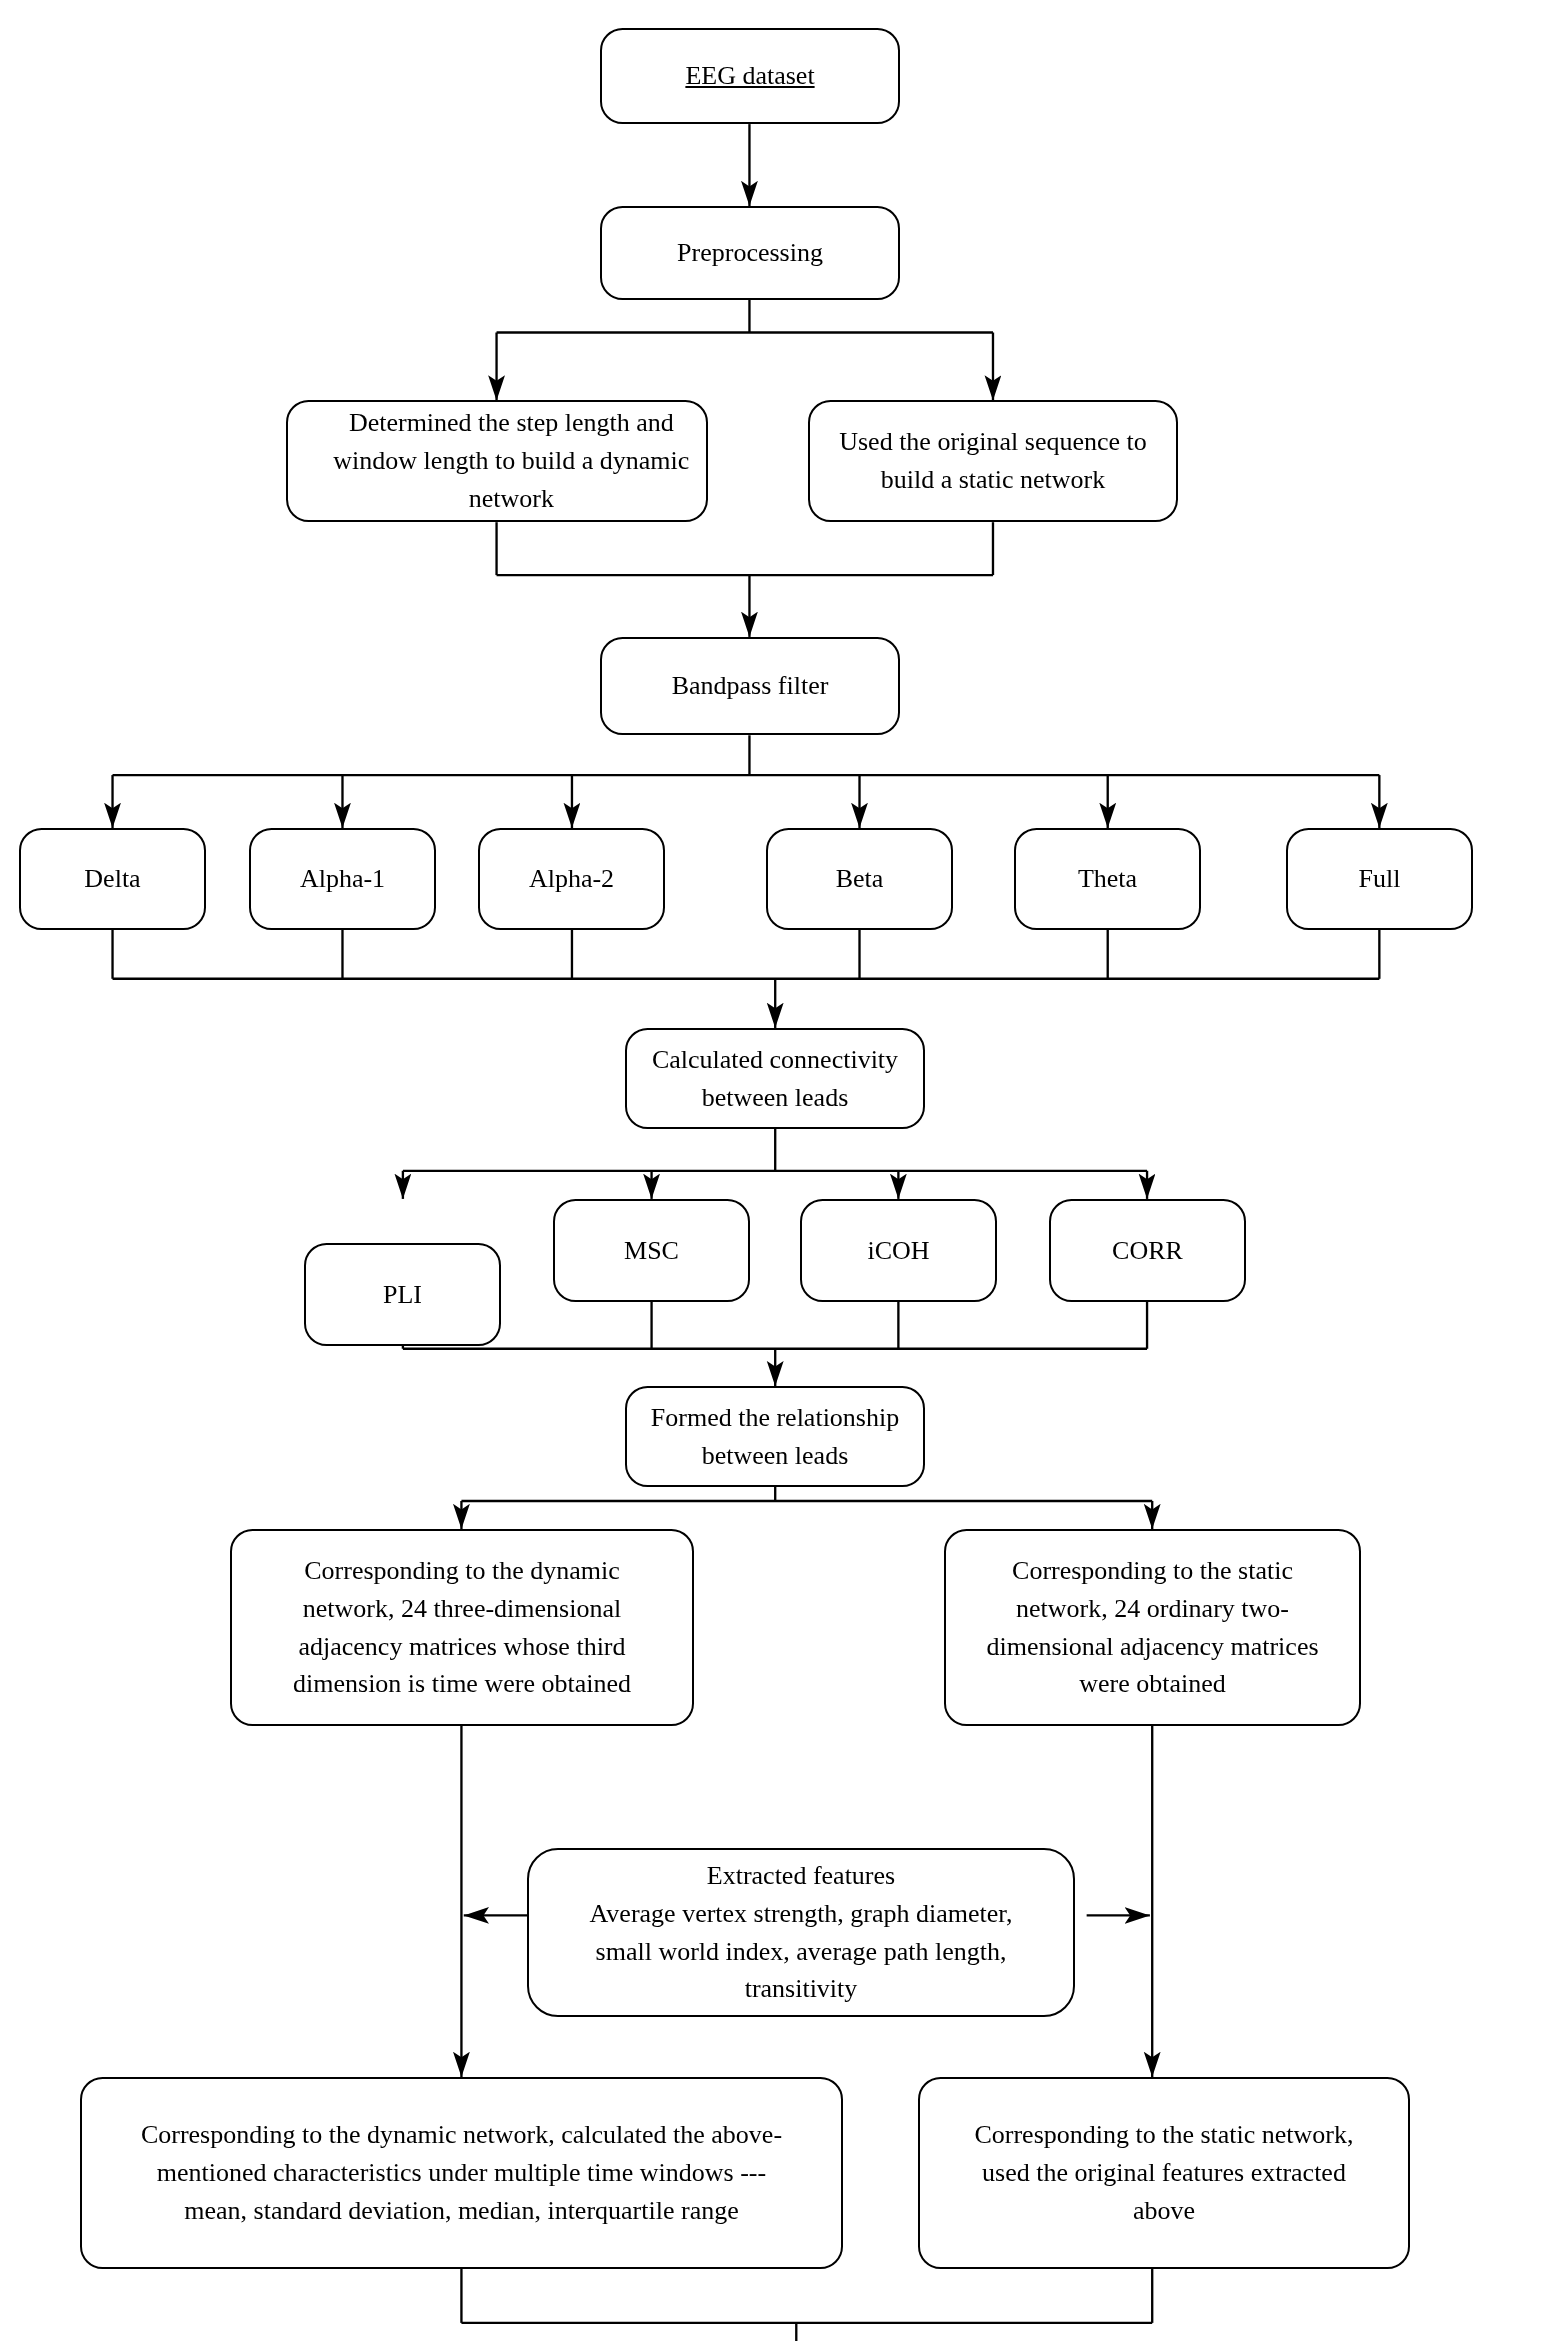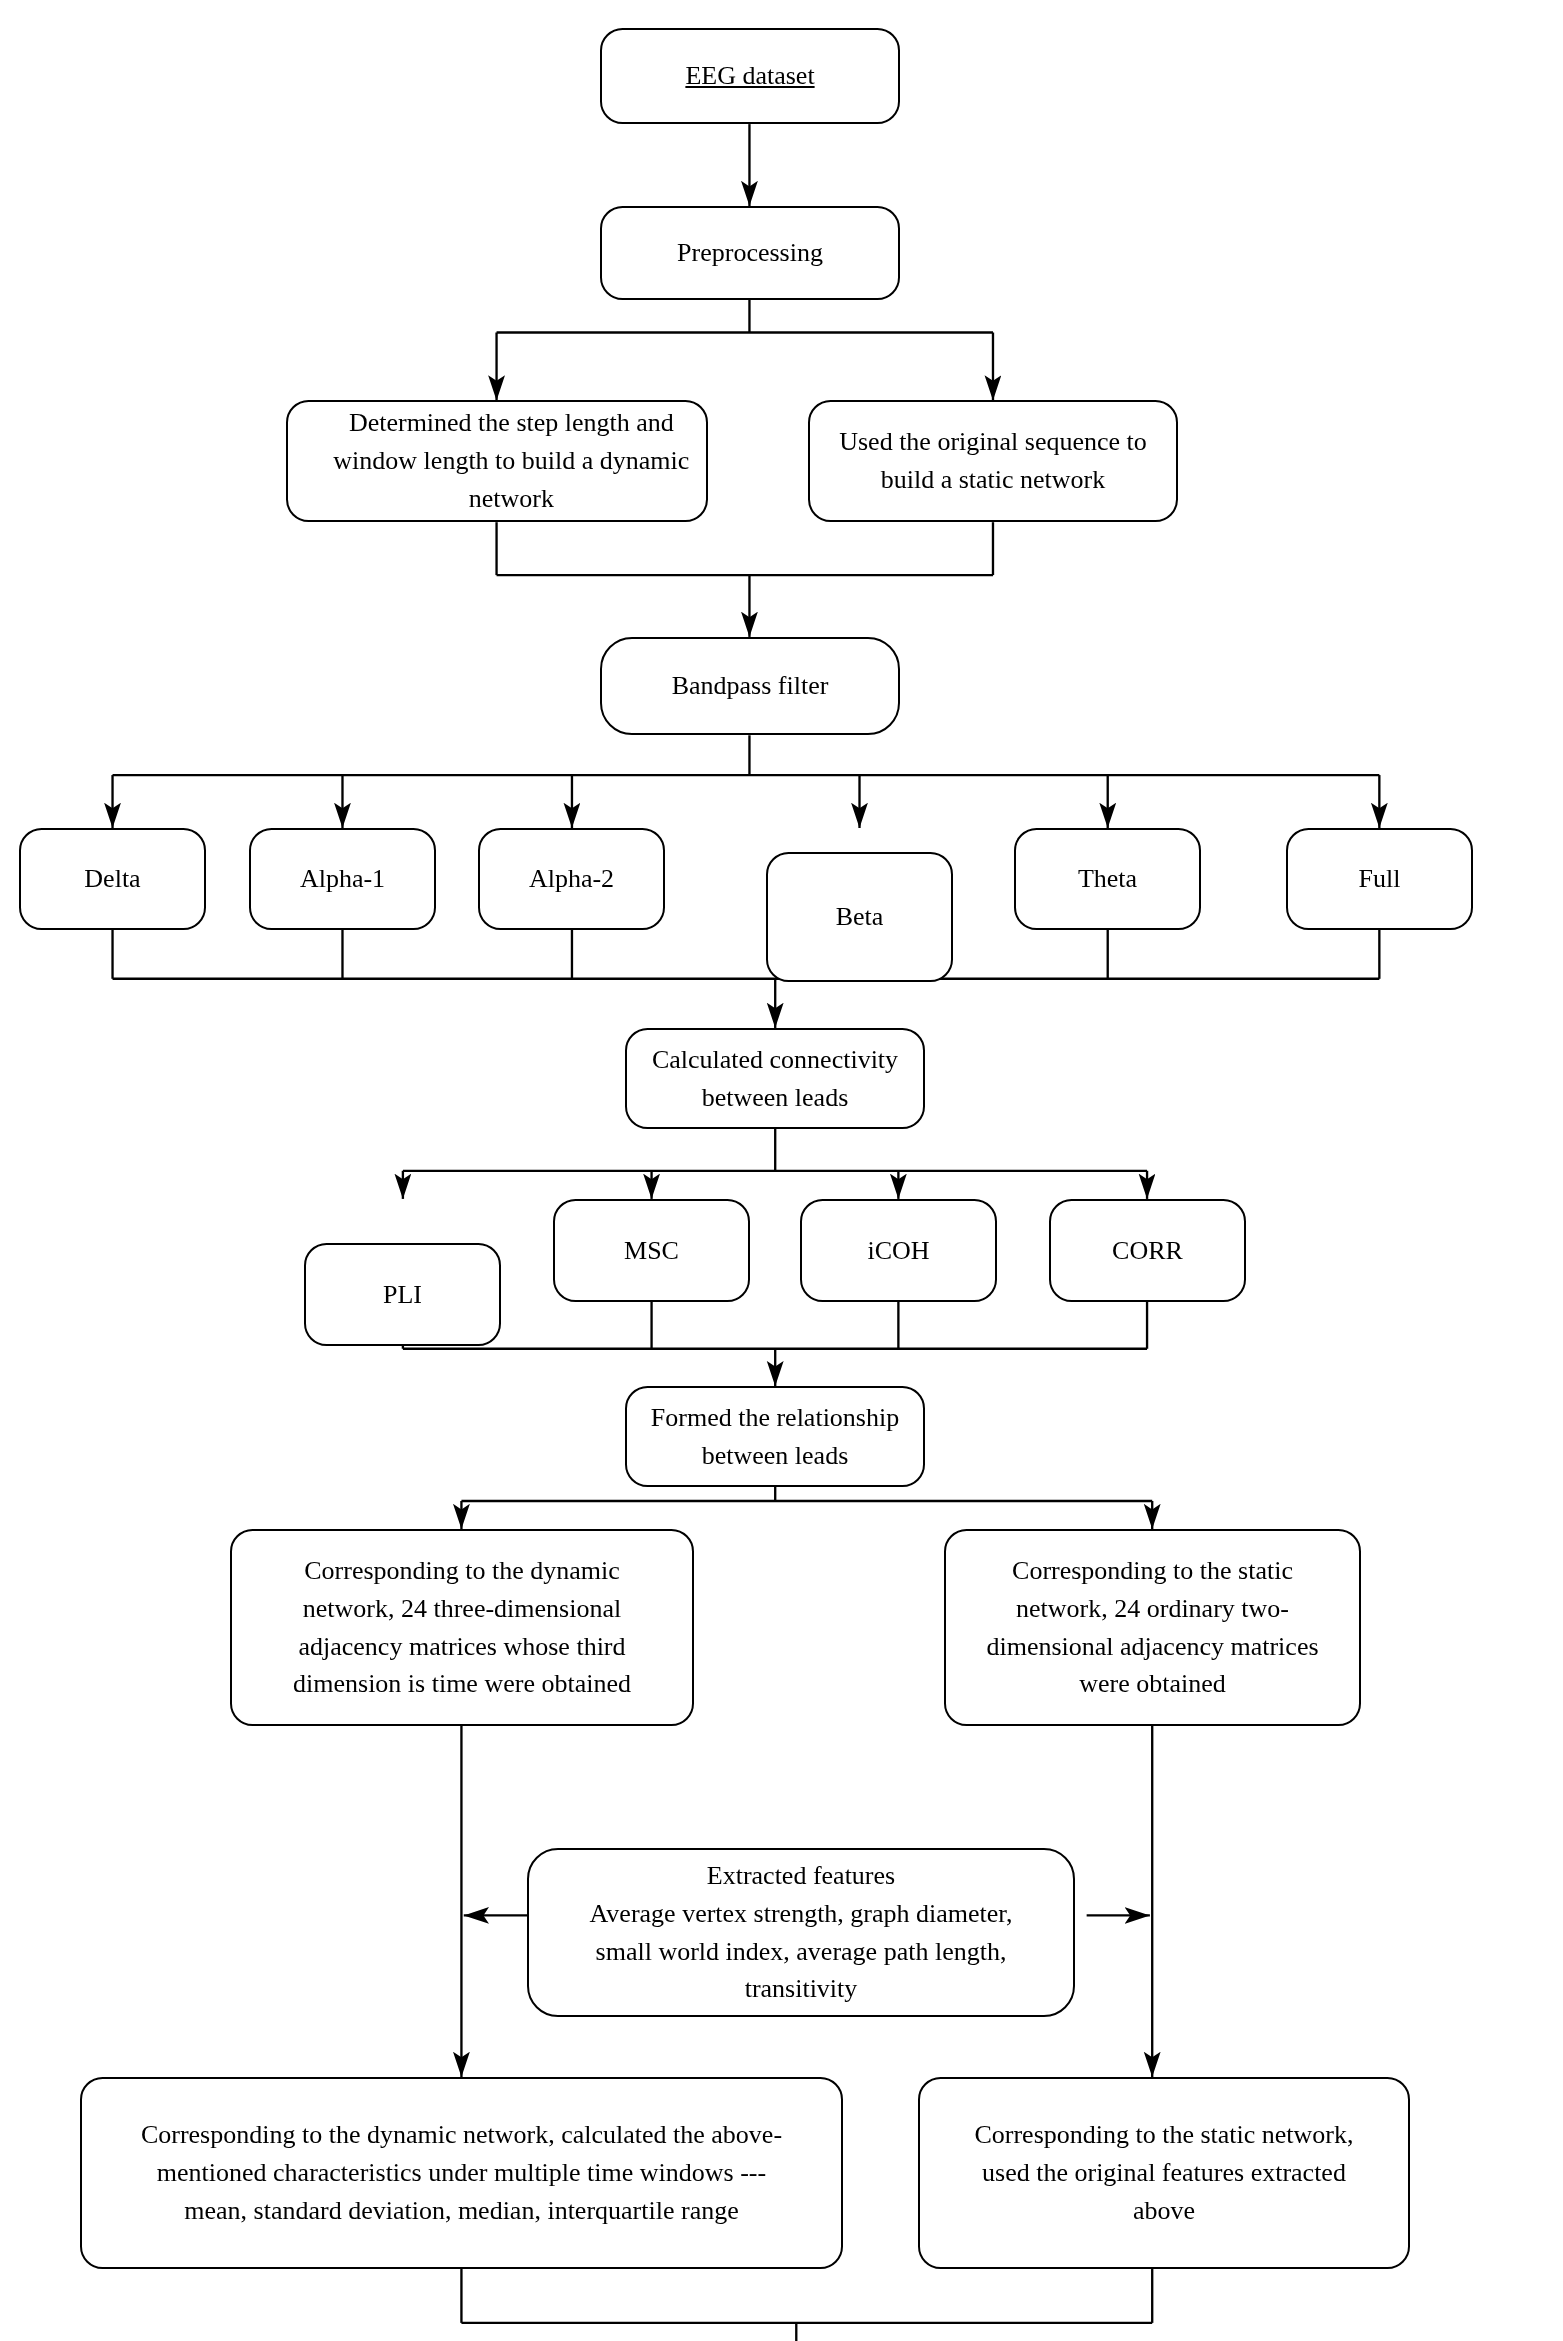--- a/index.html
+++ b/index.html
@@ -113,26 +113,26 @@
     </g>
   </svg>
 
   <div class="node" style="left:600px; top:28px;   width:300px;  height:96px;text-decoration:underline;">EEG dataset</div>
   <div class="node" style="left:600px; top:206px;  width:300px;  height:94px;">Preprocessing</div>
   <div class="node" style="left:286px;  top:400px;  width:422px;  height:122px;padding-left:39px;">Determined the step length and
 window length to build a dynamic
 network</div>
   <div class="node" style="left:808px; top:400px;  width:370px;  height:122px;">Used the original sequence to
 build a static network</div>
-  <div class="node" style="left:600px; top:637px; width:300px;  height:98px;border-radius:32px;">Bandpass filter</div>
+  <div class="node" style="left:600px; top:637px; width:300px;  height:98px;">Bandpass filter</div>
 
   <div class="node" style="left:19px;   top:828px; width:187px;  height:102px;">Delta</div>
   <div class="node" style="left:249px;  top:828px; width:187px;  height:102px;">Alpha-1</div>
   <div class="node" style="left:478px; top:828px; width:187px;  height:102px;">Alpha-2</div>
-  <div class="node" style="left:766px; top:828px; width:187px;  height:130px;margin-top:24px;">Beta</div>
+  <div class="node" style="left:766px; top:828px; width:187px;  height:102px;">Beta</div>
   <div class="node" style="left:1014px; top:828px; width:187px;  height:102px;">Theta</div>
   <div class="node" style="left:1286px; top:828px; width:187px;  height:102px;">Full</div>
 
   <div class="node" style="left:625px; top:1028px; width:300px;  height:101px;">Calculated connectivity
 between leads</div>
 
   <div class="node" style="left:304px;  top:1199px; width:197px;  height:103px;margin-top:44px;">PLI</div>
   <div class="node" style="left:553px; top:1199px; width:197px;  height:103px;">MSC</div>
   <div class="node" style="left:800px; top:1199px; width:197px;  height:103px;">iCOH</div>
   <div class="node" style="left:1049px; top:1199px; width:197px;  height:103px;">CORR</div>

